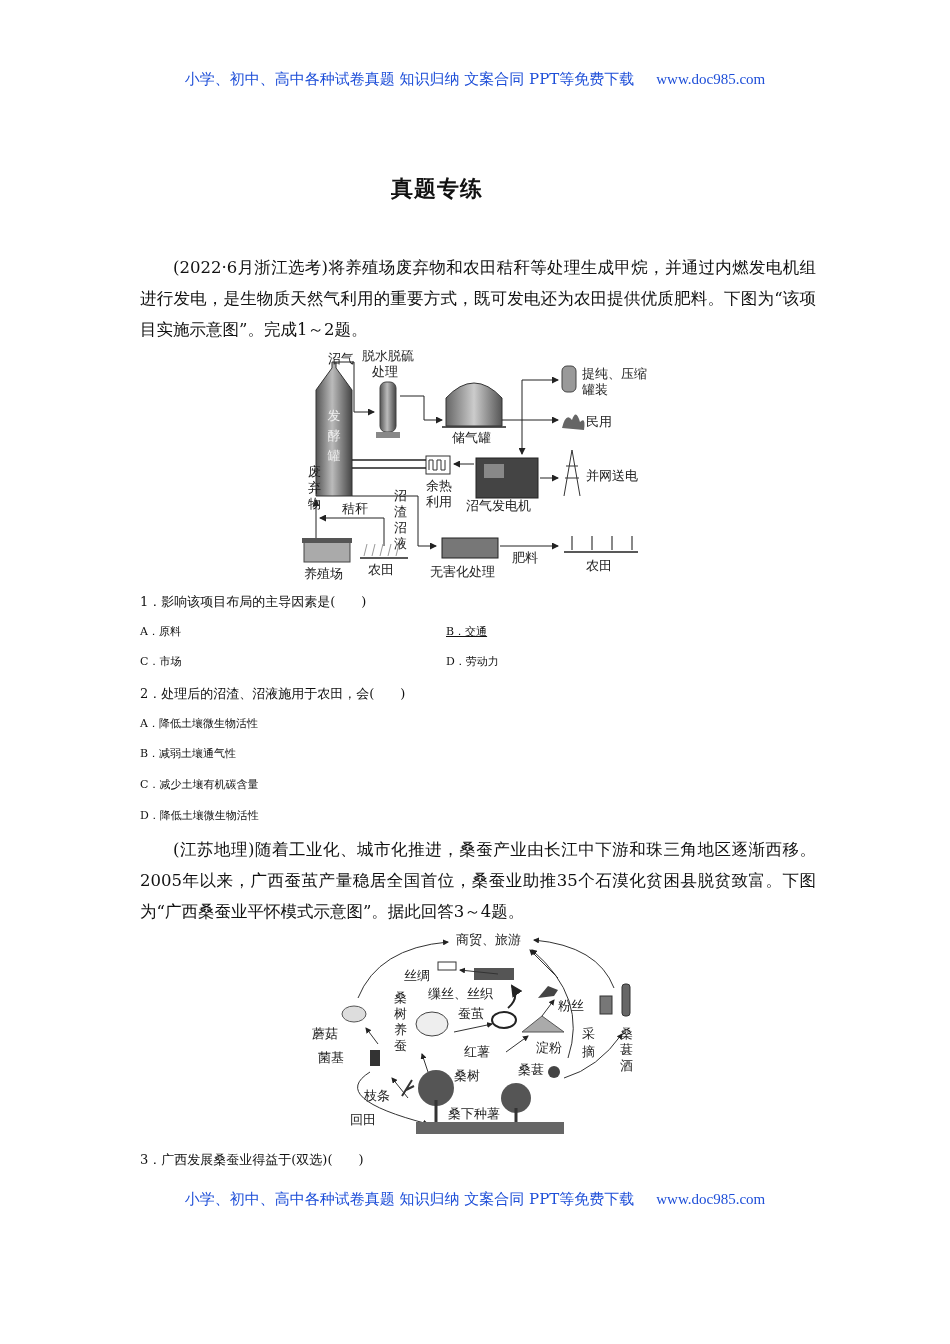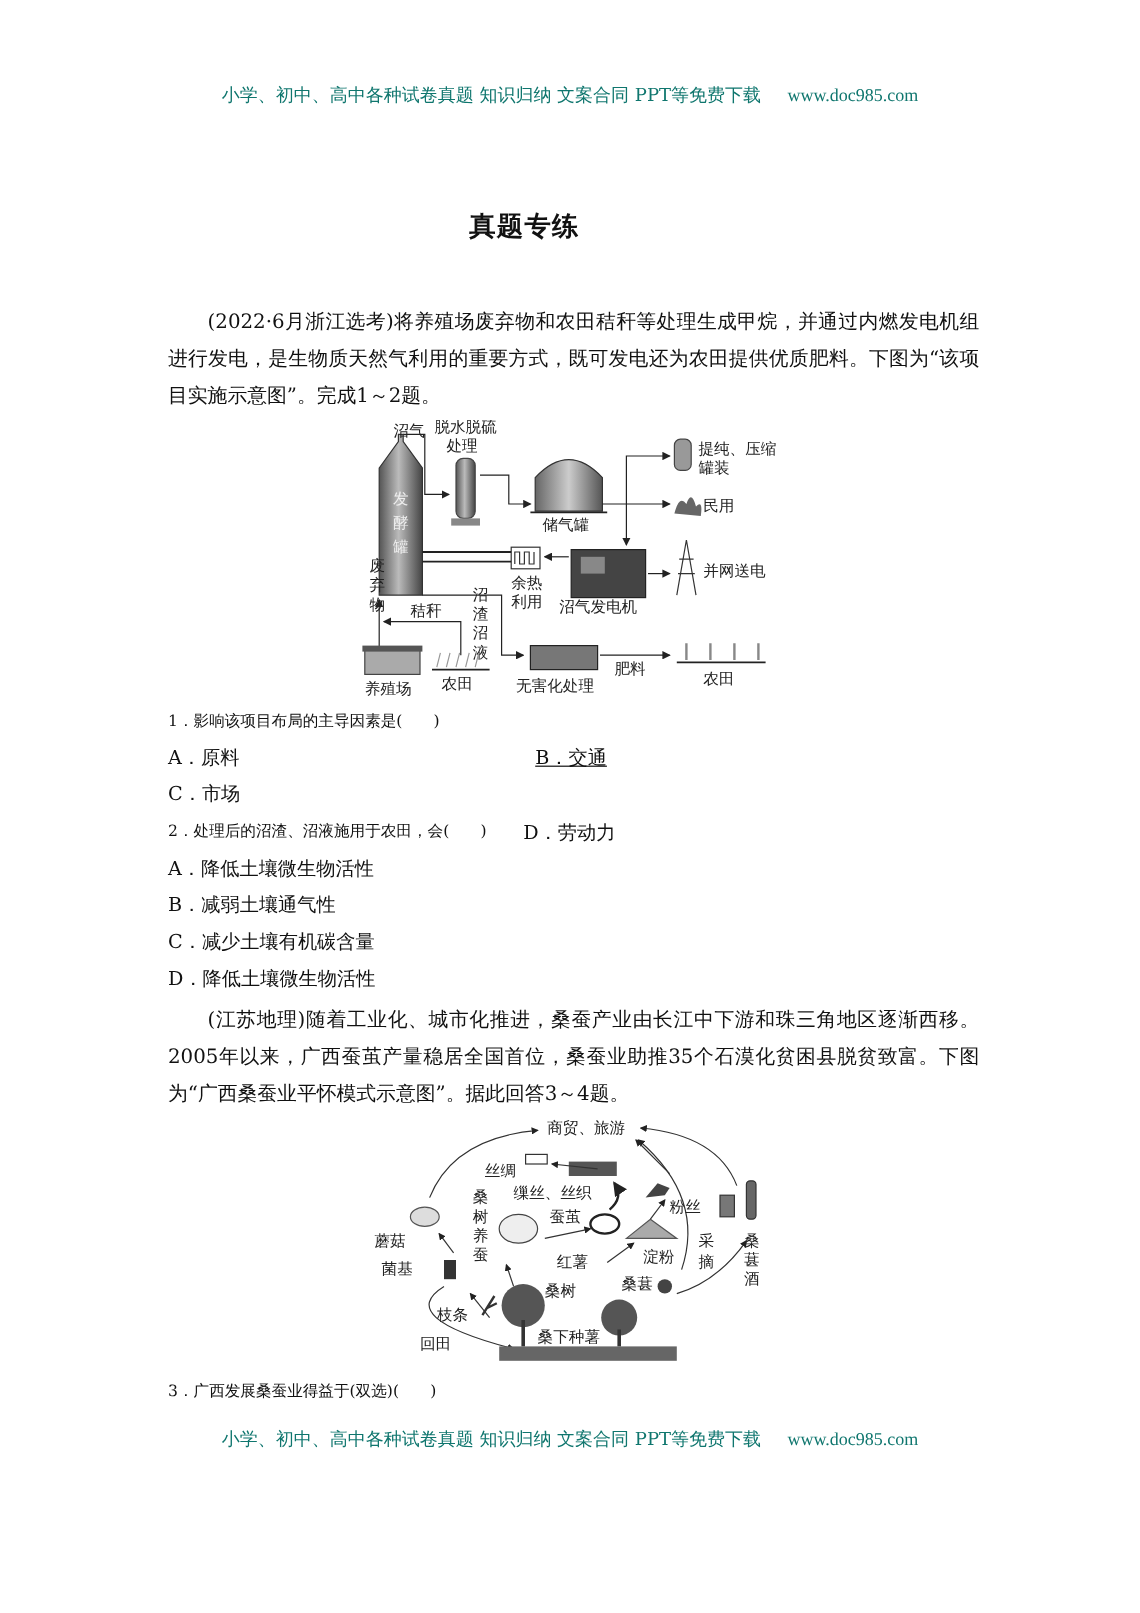--- a/index.html
+++ b/index.html
@@ -1,28 +1,28 @@
 <!DOCTYPE html>
 <html><head>
 <meta charset="utf-8">
 <style>
   html, body { margin: 0; padding: 0; background: #ffffff; }
   body { width: 950px; height: 1344px; position: relative; overflow: hidden;
          font-family: "DejaVu Serif", "Liberation Serif", serif; color: #111; }
   .hdr, .ftr { position: absolute; left: 0; width: 950px; text-align: center;
-               font-size: 15px; color: #0f766e; }
+               font-size: 15px; color: #1d4ed8; }
   .hdr { top: 70px; }
   .ftr { top: 1190px; }
   .hdr .url, .ftr .url { margin-left: 22px; font-family: "Liberation Serif", serif; }
   .title { position: absolute; top: 174px; left: 0; width: 874px; text-align: center;
            font-family: "DejaVu Sans", sans-serif; font-weight: bold; font-size: 22px; letter-spacing: 1px; }
   .para { position: absolute; left: 140px; width: 676px; font-size: 16.5px; line-height: 31px; text-align: justify; }
   .para .indent { display: inline-block; width: 33px; }
   .q { position: absolute; left: 140px; font-size: 13px; line-height: 20px; text-align: center; }
-  .opt { position: absolute; font-size: 16px; line-height: 20px; }
+  .opt { position: absolute; font-size: 11px; line-height: 20px; }
   .fig { position: absolute; }
   .fig svg { display: block; }
   .lbl { font-family: "DejaVu Serif", serif; font-size: 13px; fill: #222; }
 </style>
 </head>
 <body>
 
 <div class="hdr">
   <span>小学、初中、高中各种试卷真题  知识归纳  文案合同  PPT等免费下载</span><span class="url">www.doc985.com</span>
 </div>
@@ -116,21 +116,21 @@
   <line x1="268" y1="202" x2="342" y2="202" stroke="#222" stroke-width="1.5"></line>
   <path d="M276,200 v-14 M296,200 v-14 M316,200 v-14 M336,200 v-14" stroke="#888" stroke-width="2"></path>
   <text class="lbl" x="290" y="220" font-size="14">农田</text>
 </svg>
 </div>
 
 <div class="q" style="top:592px;">1．影响该项目布局的主导因素是(　　)</div>
 <div class="opt" style="left:140px; top:622px;">A．原料</div>
 <div class="opt" style="left:446px; top:622px;text-decoration:underline;">B．交通</div>
 <div class="opt" style="left:140px; top:652px;">C．市场</div>
-<div class="opt" style="left:436px; top:652px;margin-top:32px;">D．劳动力</div>
+<div class="opt" style="left:446px; top:652px;">D．劳动力</div>
 
 <div class="q" style="top:684px;">2．处理后的沼渣、沼液施用于农田，会(　　)</div>
 <div class="opt" style="left:140px; top:714px;">A．降低土壤微生物活性</div>
 <div class="opt" style="left:140px; top:744px;text-align:right;">B．减弱土壤通气性</div>
 <div class="opt" style="left:140px; top:775px;">C．减少土壤有机碳含量</div>
 <div class="opt" style="left:140px; top:806px;text-align:center;">D．降低土壤微生物活性</div>
 
 <div class="para" style="top:834px;">
   <span class="indent"></span><span>(江苏地理)</span><span>随着工业化、城市化推进，桑蚕产业由长江中下游和珠三角地区逐渐西移。2005年以来，广西蚕茧产量稳居全国首位，桑蚕业助推35个石漠化贫困县脱贫致富。下图为“广西桑蚕业平怀模式示意图”。据此回答3～4题。</span>
 </div>

